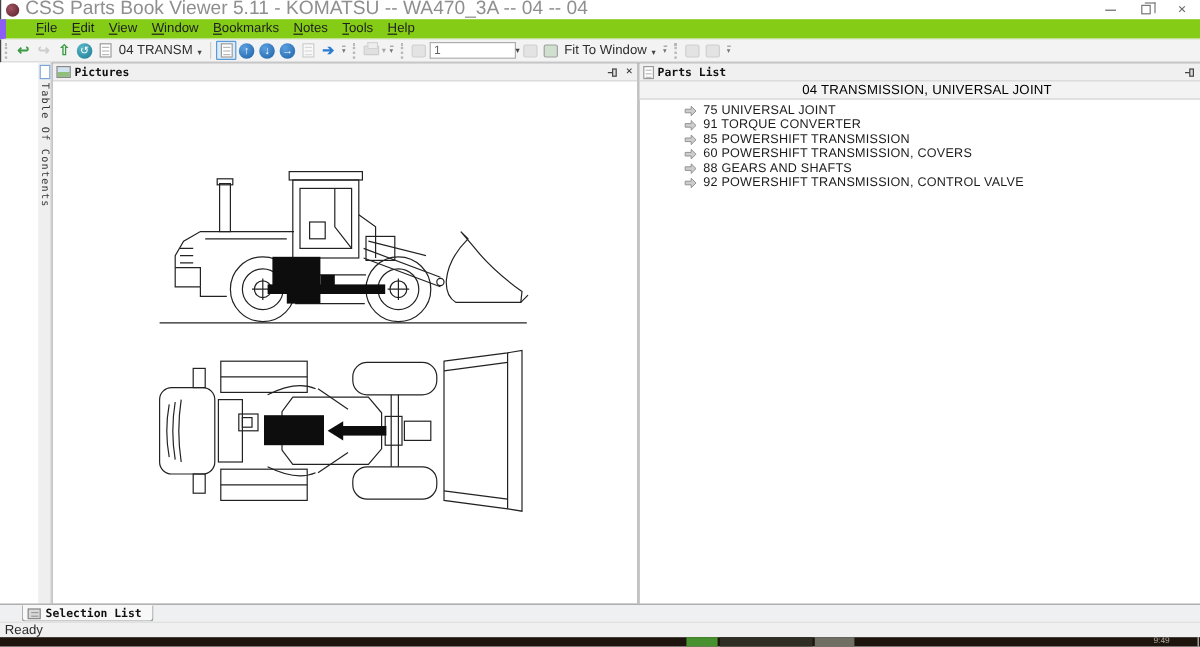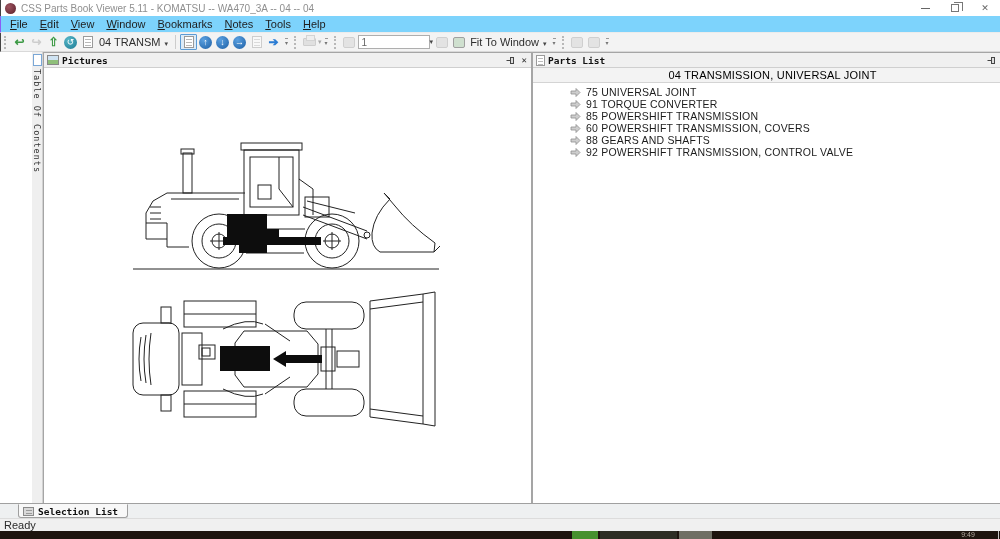--- a/index.html
+++ b/index.html
@@ -5,33 +5,33 @@
   * { margin:0; padding:0; box-sizing:border-box; }
   body { background:#555; font-family:"Liberation Sans", sans-serif; }
   .screen { position:relative; width:1000px; height:539px; background:#fff; overflow:hidden;
             font-family:"Liberation Sans", sans-serif; }
 
   
   .titlebar { position:absolute; top:0; left:0; right:0; height:16px; background:#ffffff;
               display:flex; align-items:center; border-left:1px solid #444; }
   .app-icon { width:11px; height:11px; border-radius:50%; margin:0 5px 0 4px;
               background:radial-gradient(circle at 35% 35%, #a05560, #571e2b); flex:none; }
-  .title-text { font-size:10px; color:#8f8f8f; white-space:nowrap; }
+  .title-text { font-size:16px; color:#8f8f8f; white-space:nowrap; }
   .win-controls { margin-left:auto; display:flex; height:100%; }
   .win-btn { width:30px; height:100%; display:flex; align-items:center; justify-content:center;
              color:#666; font-size:10px; }
   .min-glyph { display:block; width:9px; height:1px; background:#666; }
   .max-glyph { position:relative; width:8px; height:8px; border:1px solid #777; background:#fff; }
   .max-glyph::before { content:""; position:absolute; top:-3px; left:2px; width:8px; height:8px;
                        border:1px solid #777; border-bottom:none; border-left:none; }
   .close-glyph { font-size:9px; color:#666; }
 
   
-  .menubar { position:absolute; top:16px; left:0; right:0; height:17px; background:#7dd3fc;
-             display:flex; align-items:center; padding-left:3px; border-left:1px solid #8b5cf6;
+  .menubar { position:absolute; top:16px; left:0; right:0; height:17px; background:#84cc16;
+             display:flex; align-items:center; padding-left:19px; border-left:5px solid #8b5cf6;
              border-bottom:1px solid #ececec; }
   .menu-item { display:inline-block; font-size:11px; color:#1e1e1e; padding:1px 6px; }
   .menu-item::first-letter { text-decoration:underline; }
 
   
   .toolbar { position:absolute; top:33px; left:0; right:0; height:19px; background:#f3f3f3;
              display:flex; align-items:center; border-left:1px solid #444;
              border-bottom:1px solid #d9d9d9; }
   .tgrip { width:3px; height:13px; border-left:2px dotted #b8b8b8; margin:0 4px 0 3px; flex:none; }
   .tsep  { width:1px; height:14px; background:#cccccc; margin:0 4px; flex:none; }

